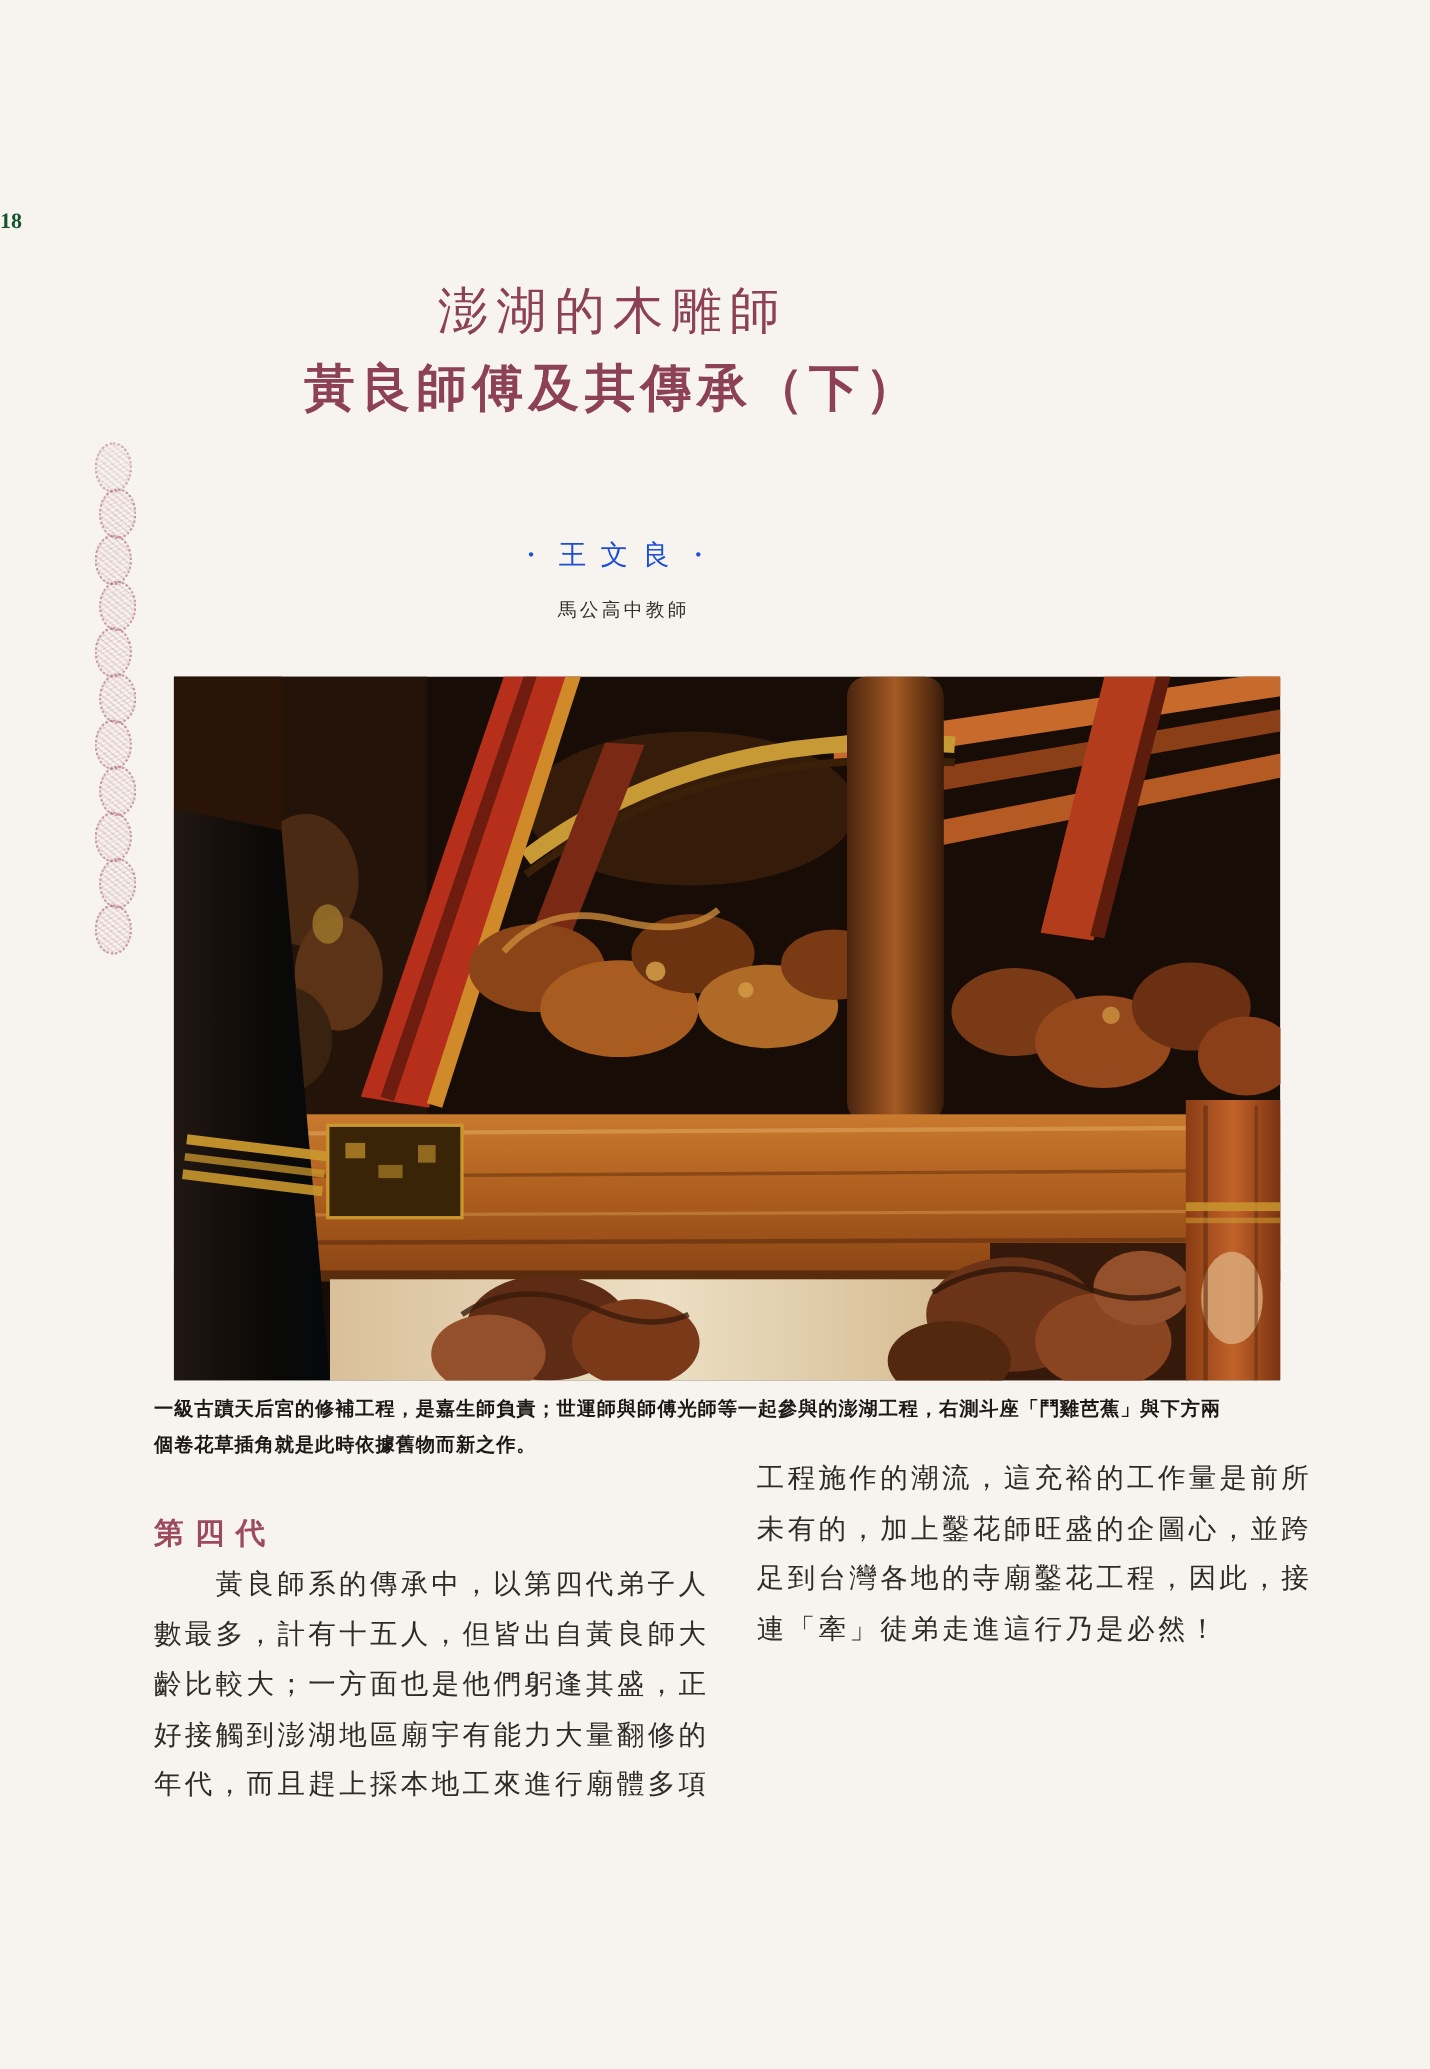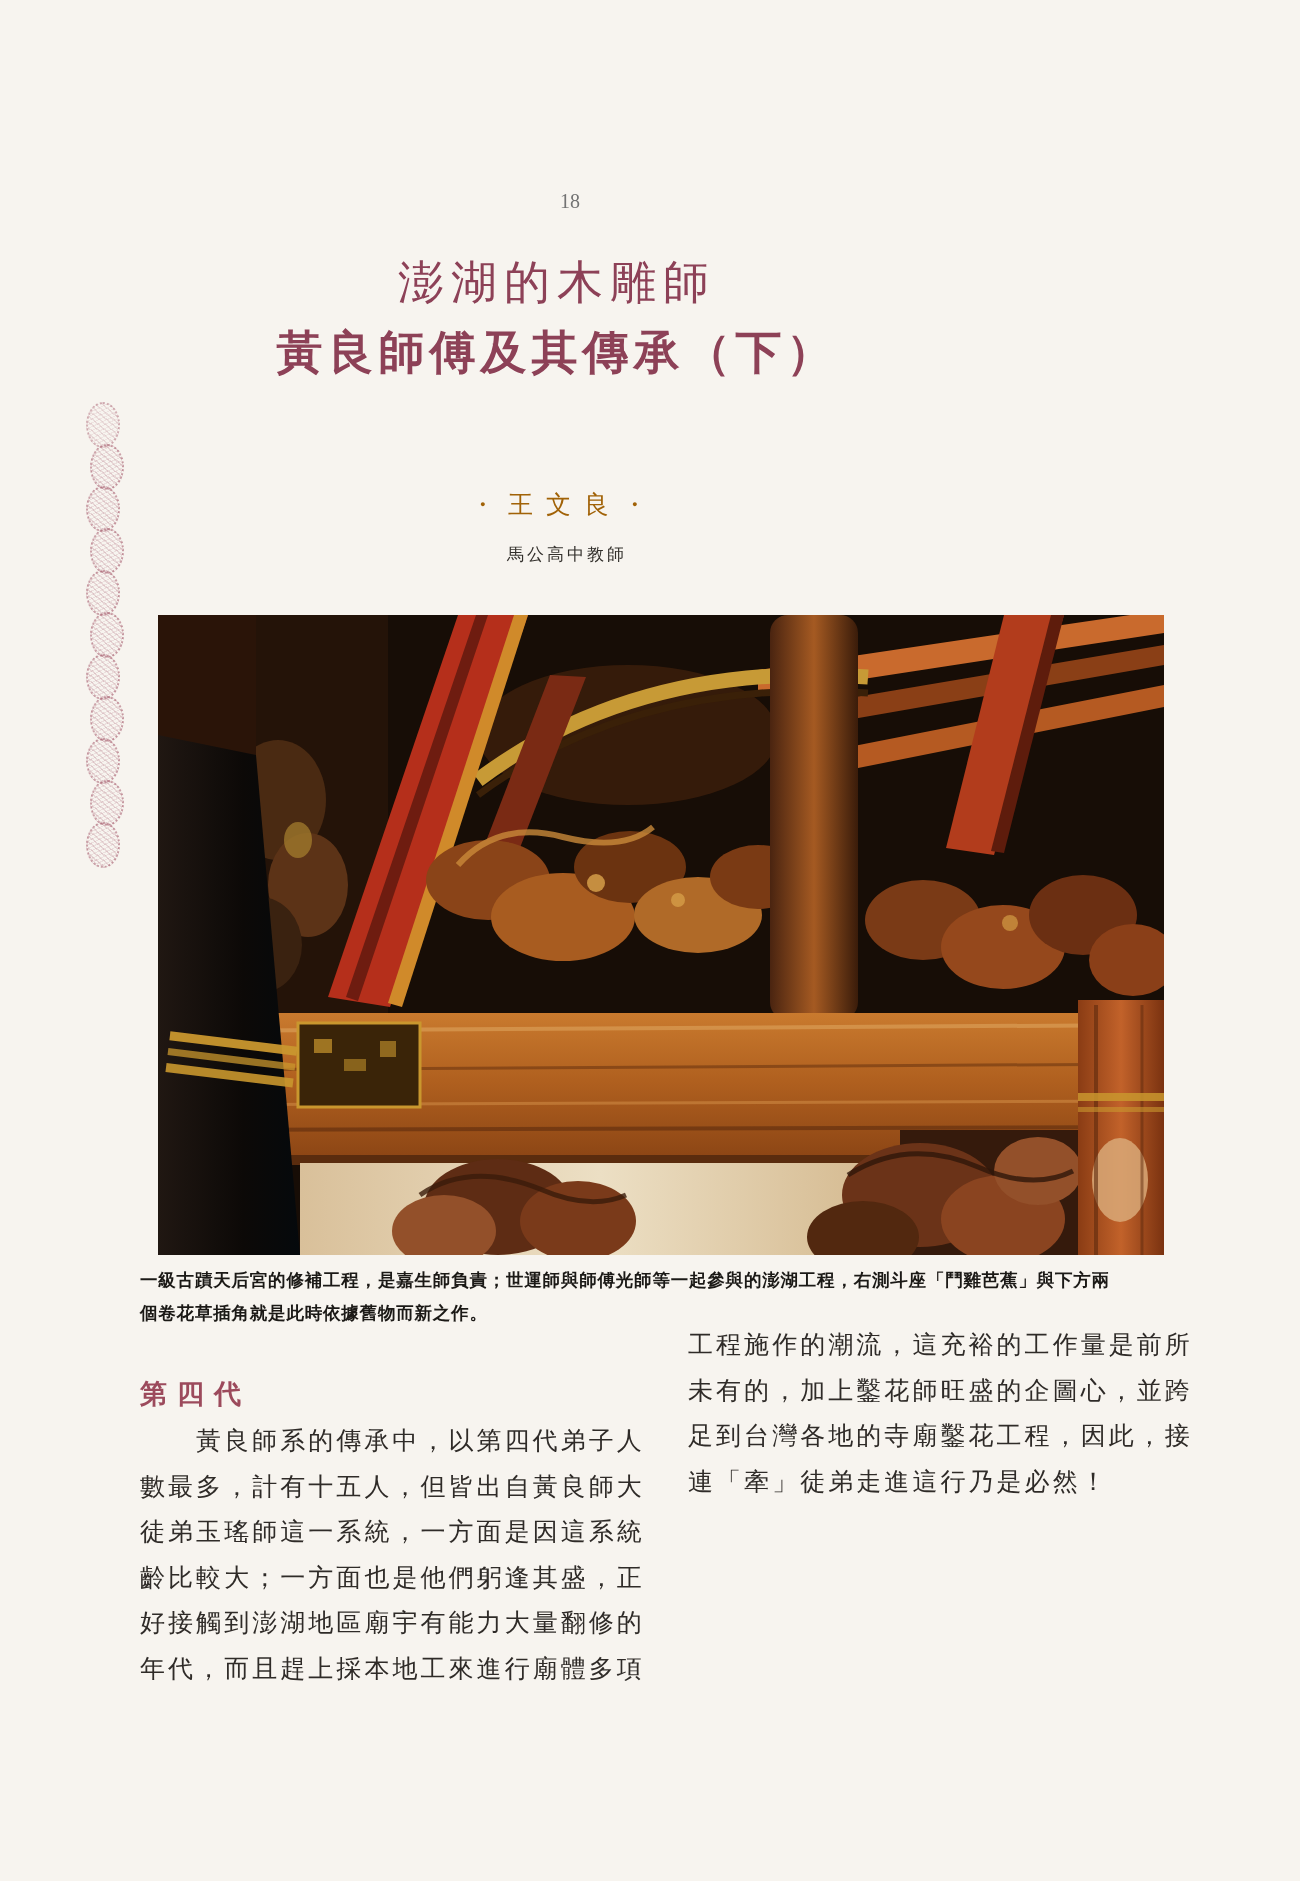--- a/index.html
+++ b/index.html
@@ -2,28 +2,28 @@
 <html style="--bg: #f7f4ef; --title: #8d4157; --heading: #9c4a5c; --body: #2f2b28; --caption: #1b1916;"><head>
 <meta charset="utf-8">
 <style>
   html,body { margin:0; padding:0; }
   .page {
     position:relative; width:1300px; height:1881px;
     background: var(--bg,#f7f4ef); overflow:hidden;
     font-family:"Liberation Serif","DejaVu Serif",serif;
   }
   .abs { position:absolute; }
-  .page-number { top:190px; left:0; width:1140px; text-align:center;
-    font-size:20px; color:#737373; }
+  .page-number { top:190px; left:0; width:1140px; 
+    font-size:20px; color:#14532d;font-weight:bold; }
   .title-l1 { top:252px; left:0; width:1114px; text-align:center; margin:0;
     font-size:46px; font-weight:normal; letter-spacing:7px; color:var(--title,#8d4157); }
   .title-l2 { top:322px; left:0; width:1114px; text-align:center; margin:0;
     font-size:46px; font-weight:bold; letter-spacing:5px; color:var(--title,#8d4157); }
   .author { top:488px; left:0; width:1130px; text-align:center;
-    font-size:25px; letter-spacing:13px; color:#a16207; }
+    font-size:25px; letter-spacing:13px; color:#1d4ed8; }
   .affiliation { top:543px; left:0; width:1134px; text-align:center;
     font-size:17px; letter-spacing:3px; color:#33302c;
     font-family:"Liberation Sans","DejaVu Sans",sans-serif; }
 
   .seal-chain { left:86px; top:402px; width:44px; }
   .seal { width:34px; height:46px; border-radius:50%;
     border:2px dotted rgba(168,95,112,.55);
     box-sizing:border-box; margin-top:-4px;
     background:
       repeating-linear-gradient(40deg, rgba(168,95,112,.20) 0 1.5px, transparent 1.5px 4.5px),
@@ -194,21 +194,20 @@
   <div class="abs caption">
       <div class="cap-line">一級古蹟天后宮的修補工程，是嘉生師負責；世運師與師傅光師等一起參與的澎湖工程，右測斗座「鬥雞芭蕉」與下方兩</div>
       <div class="cap-line">個卷花草插角就是此時依據舊物而新之作。</div>
     </div>
 
   <div class="abs col col-left">
     <h2 class="section-heading">第四代</h2>
     <div class="para indent-first">
         <div class="line">黃良師系的傳承中，以第四代弟子人</div>
         <div class="line">數最多，計有十五人，但皆出自黃良師大</div>
-        <div class="line">徒弟玉瑤師這一系統，一方面是因這系統</div>
         <div class="line">齡比較大；一方面也是他們躬逢其盛，正</div>
         <div class="line">好接觸到澎湖地區廟宇有能力大量翻修的</div>
         <div class="line">年代，而且趕上採本地工來進行廟體多項</div>
       </div>
   </div>
 
   <div class="abs col col-right">
     <div class="para">
         <div class="line">工程施作的潮流，這充裕的工作量是前所</div>
         <div class="line">未有的，加上鑿花師旺盛的企圖心，並跨</div>

